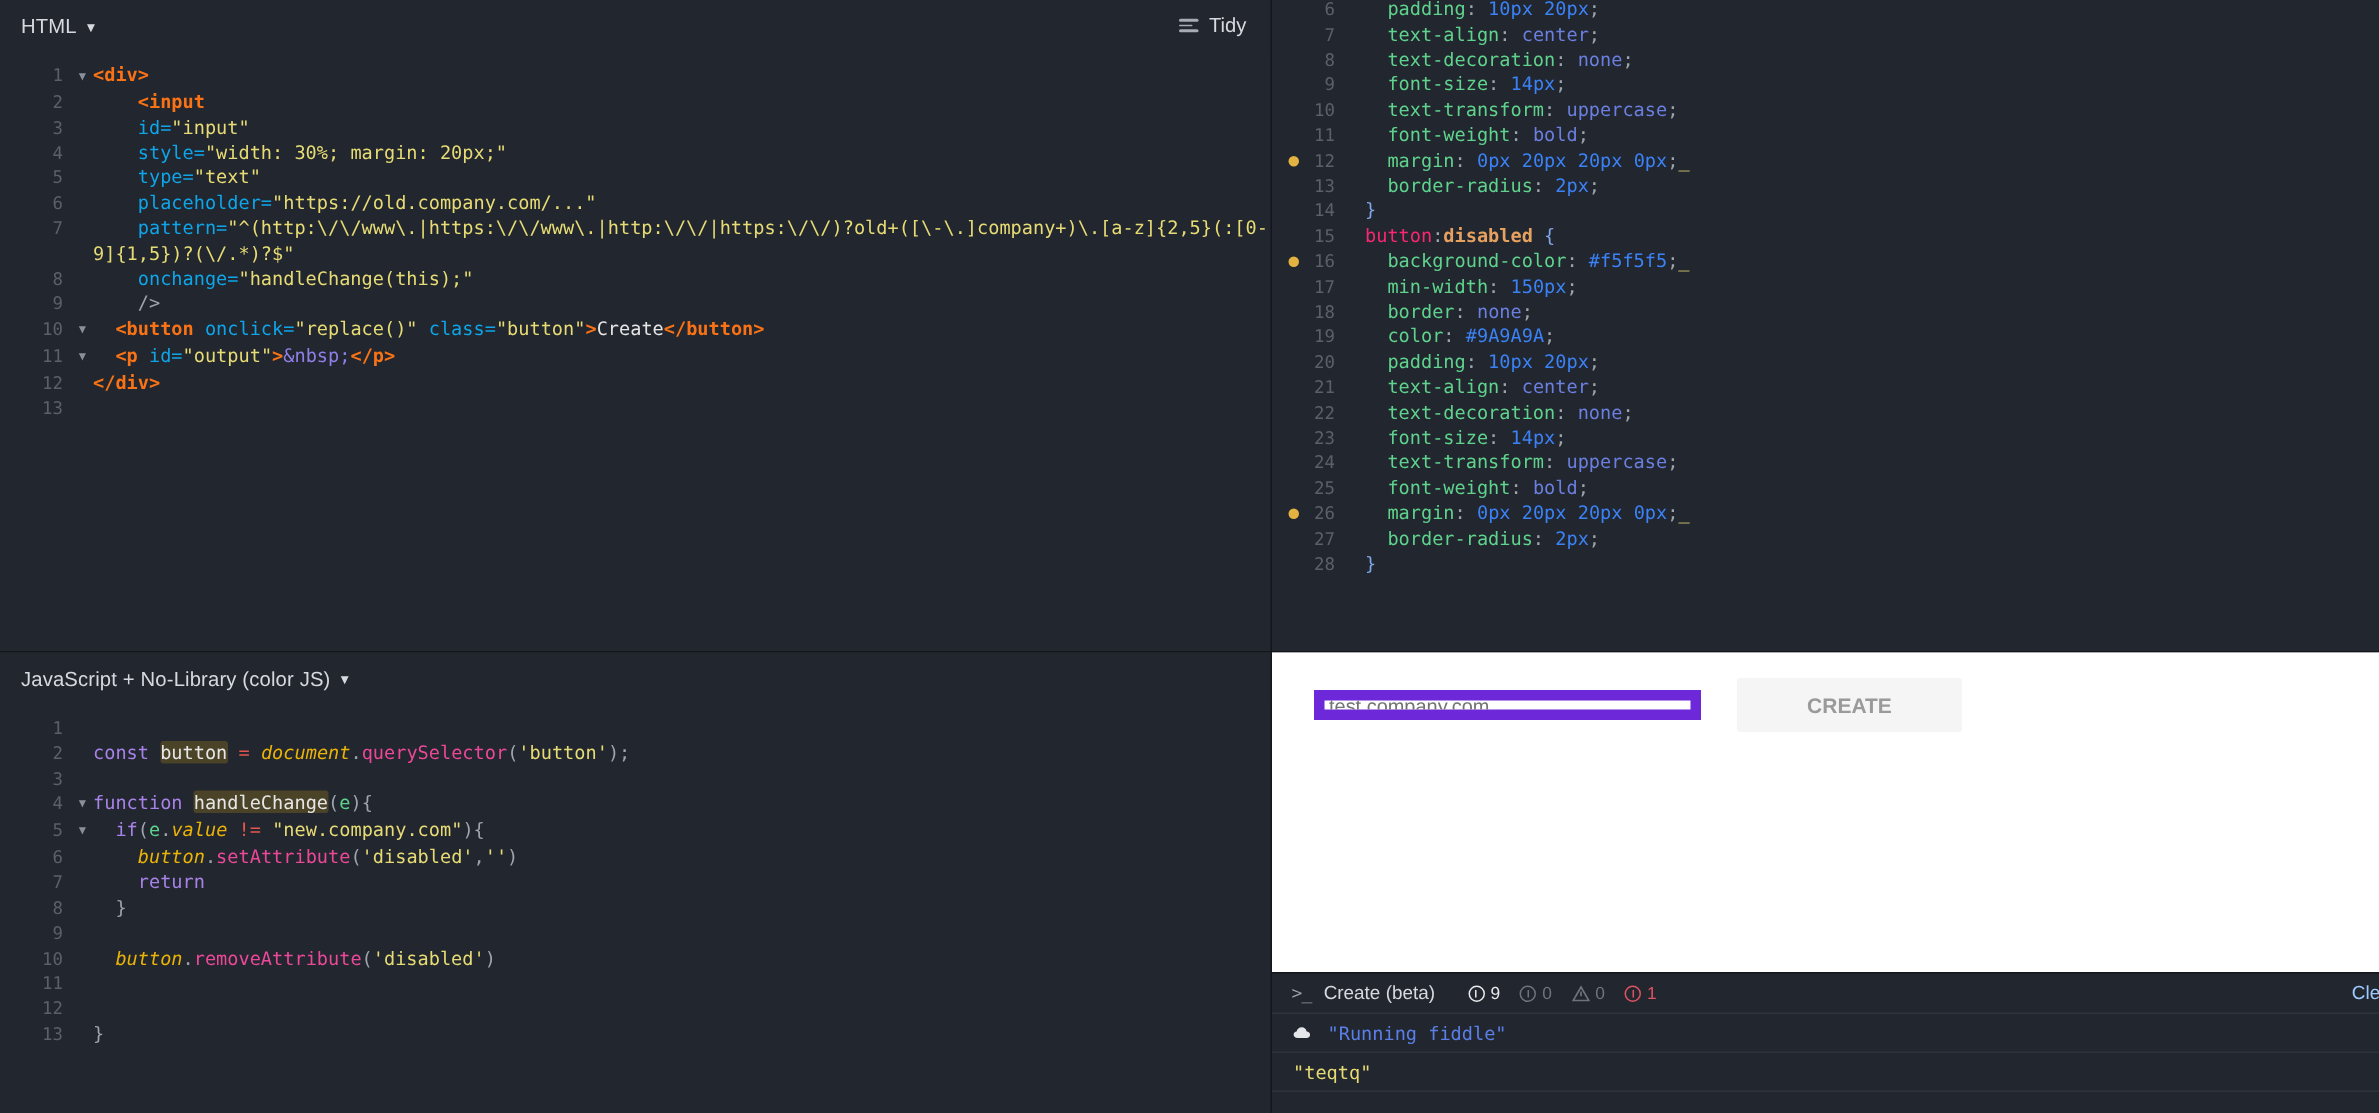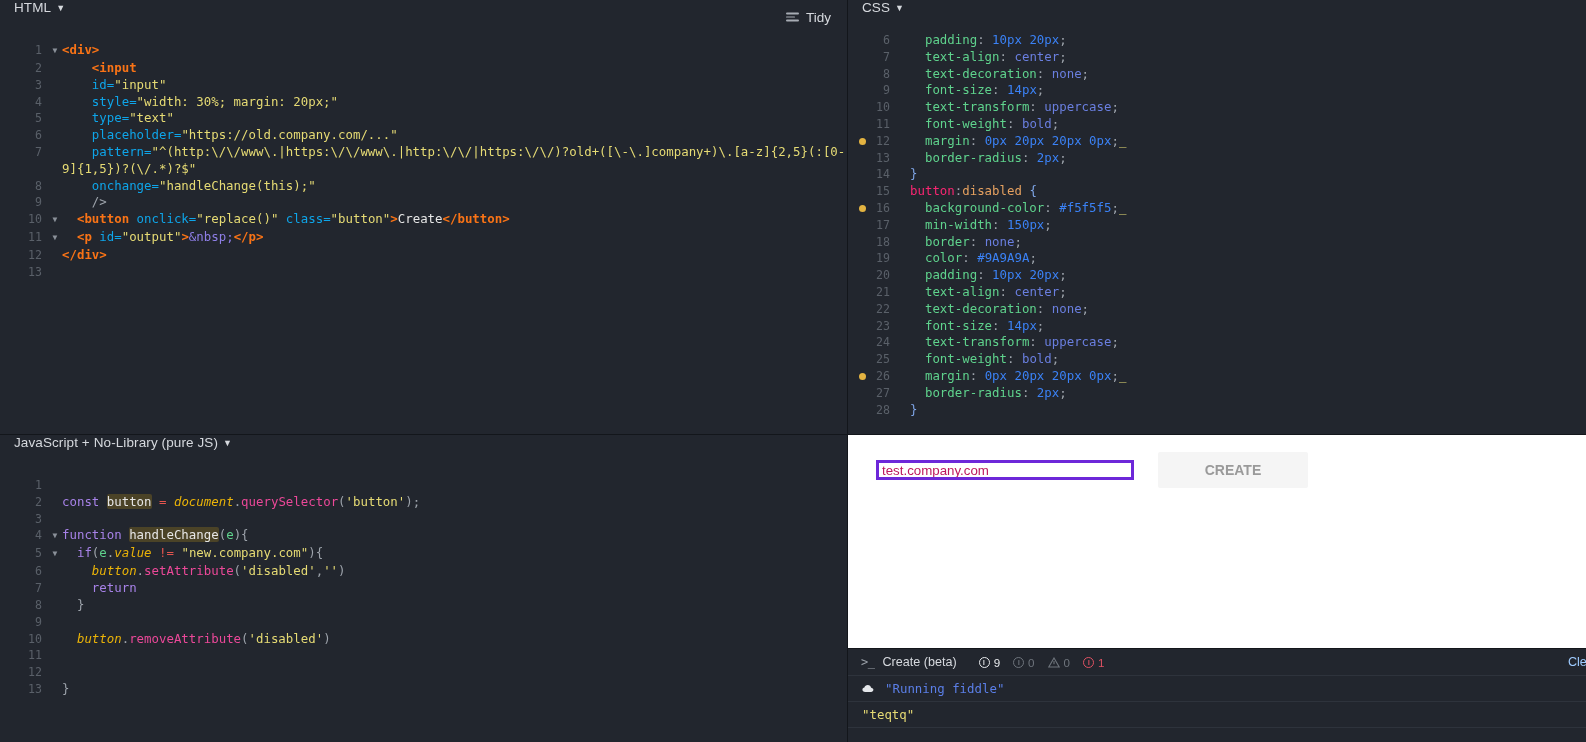--- a/index.html
+++ b/index.html
@@ -33,20 +33,21 @@
 
   .panel-html, .panel-js { border-right: 1px solid #13161b; }
   .panel-html { border-bottom: 1px solid #13161b; }
   .panel-css  { border-bottom: 1px solid #13161b; }
 
   
   .ptitle-bar {
     position: relative;
     height: 34px;
     display: flex;
+    align-items: center;
     padding: 0 14px;
     background: #22262e;
   }
   .ptitle {
     color: #d6d9de;
     font-size: 13.5px;
     letter-spacing: .1px;
     white-space: nowrap;
     cursor: pointer;
   }
@@ -125,21 +126,21 @@
 
   
   .t-tag    { color: #f97316; font-weight: bold; }
   .t-attr   { color: #0ea5e9; }
   .t-str    { color: #e6db74; }
   .t-punct  { color: #9ea4ac; }
   .t-ent    { color: #8f7fe8; }
   .t-plain  { color: #e6e6e6; }
   .t-prop   { color: #5fd38d; }
   .t-sel    { color: #f92672; }
-  .t-pseudo { color: #e6a160; }
+  .t-pseudo { color: #e6a160; font-weight: bold; }
   .t-val    { color: #6a7fe0; }
   .t-num    { color: #3b82f6; }
   .t-brace  { color: #7fa6e8; }
   .t-kw     { color: #a782e8; }
   .t-fn     { color: #ec4899; }
   .t-var    { color: #5fd38d; }
   .t-op     { color: #e5554f; }
   .t-id     { color: #eab308; font-style: italic; }
   .t-hl     { background: #4b4327; color: #e6e6e6; border-radius: 2px; }
   .cursor-u { color: #e6db74; }
@@ -151,23 +152,23 @@
     height: 213px;
     background: #fff;
     padding: 20px;
   }
   .res-input {
     position: absolute;
     left: 28px;
     top: 25px;
     width: 258px;
     height: 20px;
-    border: 3px solid #6d28d9;
+    border: 7px solid #6d28d9;
     background: #fff;
-    color: #be185d;
+    color: #737373;
     font-family: "Liberation Sans", sans-serif;
     font-size: 13.3px;
     padding: 1px 3px;
     outline: none;
   }
   .res-btn {
     position: absolute;
     left: 310px;
     top: 17px;
     min-width: 150px;
@@ -272,32 +273,27 @@
             <i></i>
             <i></i>
           </span>
         <span>Tidy</span>
       </span>
     </div>
     <div class="code" id="html-code"><div class="ln-row"><span class="gutter">1</span><span class="fold">▼</span><span class="ctext"><span class="t-tag">&lt;div&gt;</span></span></div><div class="ln-row"><span class="gutter">2</span><span class="fold"></span><span class="ctext">    <span class="t-tag">&lt;input</span></span></div><div class="ln-row"><span class="gutter">3</span><span class="fold"></span><span class="ctext">    <span class="t-attr">id=</span><span class="t-str">"input"</span></span></div><div class="ln-row"><span class="gutter">4</span><span class="fold"></span><span class="ctext">    <span class="t-attr">style=</span><span class="t-str">"width: 30%; margin: 20px;"</span></span></div><div class="ln-row"><span class="gutter">5</span><span class="fold"></span><span class="ctext">    <span class="t-attr">type=</span><span class="t-str">"text"</span></span></div><div class="ln-row"><span class="gutter">6</span><span class="fold"></span><span class="ctext">    <span class="t-attr">placeholder=</span><span class="t-str">"https://old.company.com/..."</span></span></div><div class="ln-row"><span class="gutter">7</span><span class="fold"></span><span class="ctext">    <span class="t-attr">pattern=</span><span class="t-str">"^(http:\/\/www\.|https:\/\/www\.|http:\/\/|https:\/\/)?old+([\-\.]company+)\.[a-z]{2,5}(:[0-9]{1,5})?(\/.*)?$"</span></span></div><div class="ln-row"><span class="gutter">8</span><span class="fold"></span><span class="ctext">    <span class="t-attr">onchange=</span><span class="t-str">"handleChange(this);"</span></span></div><div class="ln-row"><span class="gutter">9</span><span class="fold"></span><span class="ctext">    <span class="t-punct">/&gt;</span></span></div><div class="ln-row"><span class="gutter">10</span><span class="fold">▼</span><span class="ctext">  <span class="t-tag">&lt;button</span> <span class="t-attr">onclick=</span><span class="t-str">"replace()"</span> <span class="t-attr">class=</span><span class="t-str">"button"</span><span class="t-tag">&gt;</span><span class="t-plain">Create</span><span class="t-tag">&lt;/button&gt;</span></span></div><div class="ln-row"><span class="gutter">11</span><span class="fold">▼</span><span class="ctext">  <span class="t-tag">&lt;p</span> <span class="t-attr">id=</span><span class="t-str">"output"</span><span class="t-tag">&gt;</span><span class="t-ent">&amp;nbsp;</span><span class="t-tag">&lt;/p&gt;</span></span></div><div class="ln-row"><span class="gutter">12</span><span class="fold"></span><span class="ctext"><span class="t-tag">&lt;/div&gt;</span></span></div><div class="ln-row"><span class="gutter">13</span><span class="fold"></span><span class="ctext">&nbsp;</span></div></div>
   </div>
 
   <div class="panel panel-css">
-    <div class="ptitle-bar">
-      <span class="ptitle">
-        <span>CSS</span><span class="caret">▼</span>
-      </span>
-    </div>
     <div class="code" id="css-code"><div class="ln-row" style="margin-top: -10px;"><span class="gutter">6</span><span class="fold"></span><span class="ctext">  <span class="t-prop">padding</span><span class="t-punct">:</span> <span class="t-num">10px</span> <span class="t-num">20px</span><span class="t-punct">;</span></span></div><div class="ln-row"><span class="gutter">7</span><span class="fold"></span><span class="ctext">  <span class="t-prop">text-align</span><span class="t-punct">:</span> <span class="t-val">center</span><span class="t-punct">;</span></span></div><div class="ln-row"><span class="gutter">8</span><span class="fold"></span><span class="ctext">  <span class="t-prop">text-decoration</span><span class="t-punct">:</span> <span class="t-val">none</span><span class="t-punct">;</span></span></div><div class="ln-row"><span class="gutter">9</span><span class="fold"></span><span class="ctext">  <span class="t-prop">font-size</span><span class="t-punct">:</span> <span class="t-num">14px</span><span class="t-punct">;</span></span></div><div class="ln-row"><span class="gutter">10</span><span class="fold"></span><span class="ctext">  <span class="t-prop">text-transform</span><span class="t-punct">:</span> <span class="t-val">uppercase</span><span class="t-punct">;</span></span></div><div class="ln-row"><span class="gutter">11</span><span class="fold"></span><span class="ctext">  <span class="t-prop">font-weight</span><span class="t-punct">:</span> <span class="t-val">bold</span><span class="t-punct">;</span></span></div><div class="ln-row" style="position: relative;"><span class="dot" style="top: 5px; position: absolute; left: 11px;"></span><span class="gutter">12</span><span class="fold"></span><span class="ctext">  <span class="t-prop">margin</span><span class="t-punct">:</span> <span class="t-num">0px</span> <span class="t-num">20px</span> <span class="t-num">20px</span> <span class="t-num">0px</span><span class="t-punct">;</span><span class="cursor-u">_</span></span></div><div class="ln-row"><span class="gutter">13</span><span class="fold"></span><span class="ctext">  <span class="t-prop">border-radius</span><span class="t-punct">:</span> <span class="t-num">2px</span><span class="t-punct">;</span></span></div><div class="ln-row"><span class="gutter">14</span><span class="fold"></span><span class="ctext"><span class="t-brace">}</span></span></div><div class="ln-row"><span class="gutter">15</span><span class="fold"></span><span class="ctext"><span class="t-sel">button</span><span class="t-punct">:</span><span class="t-pseudo">disabled</span> <span class="t-brace">{</span></span></div><div class="ln-row" style="position: relative;"><span class="dot" style="top: 5px; position: absolute; left: 11px;"></span><span class="gutter">16</span><span class="fold"></span><span class="ctext">  <span class="t-prop">background-color</span><span class="t-punct">:</span> <span class="t-num">#f5f5f5</span><span class="t-punct">;</span><span class="cursor-u">_</span></span></div><div class="ln-row"><span class="gutter">17</span><span class="fold"></span><span class="ctext">  <span class="t-prop">min-width</span><span class="t-punct">:</span> <span class="t-num">150px</span><span class="t-punct">;</span></span></div><div class="ln-row"><span class="gutter">18</span><span class="fold"></span><span class="ctext">  <span class="t-prop">border</span><span class="t-punct">:</span> <span class="t-val">none</span><span class="t-punct">;</span></span></div><div class="ln-row"><span class="gutter">19</span><span class="fold"></span><span class="ctext">  <span class="t-prop">color</span><span class="t-punct">:</span> <span class="t-num">#9A9A9A</span><span class="t-punct">;</span></span></div><div class="ln-row"><span class="gutter">20</span><span class="fold"></span><span class="ctext">  <span class="t-prop">padding</span><span class="t-punct">:</span> <span class="t-num">10px</span> <span class="t-num">20px</span><span class="t-punct">;</span></span></div><div class="ln-row"><span class="gutter">21</span><span class="fold"></span><span class="ctext">  <span class="t-prop">text-align</span><span class="t-punct">:</span> <span class="t-val">center</span><span class="t-punct">;</span></span></div><div class="ln-row"><span class="gutter">22</span><span class="fold"></span><span class="ctext">  <span class="t-prop">text-decoration</span><span class="t-punct">:</span> <span class="t-val">none</span><span class="t-punct">;</span></span></div><div class="ln-row"><span class="gutter">23</span><span class="fold"></span><span class="ctext">  <span class="t-prop">font-size</span><span class="t-punct">:</span> <span class="t-num">14px</span><span class="t-punct">;</span></span></div><div class="ln-row"><span class="gutter">24</span><span class="fold"></span><span class="ctext">  <span class="t-prop">text-transform</span><span class="t-punct">:</span> <span class="t-val">uppercase</span><span class="t-punct">;</span></span></div><div class="ln-row"><span class="gutter">25</span><span class="fold"></span><span class="ctext">  <span class="t-prop">font-weight</span><span class="t-punct">:</span> <span class="t-val">bold</span><span class="t-punct">;</span></span></div><div class="ln-row" style="position: relative;"><span class="dot" style="top: 5px; position: absolute; left: 11px;"></span><span class="gutter">26</span><span class="fold"></span><span class="ctext">  <span class="t-prop">margin</span><span class="t-punct">:</span> <span class="t-num">0px</span> <span class="t-num">20px</span> <span class="t-num">20px</span> <span class="t-num">0px</span><span class="t-punct">;</span><span class="cursor-u">_</span></span></div><div class="ln-row"><span class="gutter">27</span><span class="fold"></span><span class="ctext">  <span class="t-prop">border-radius</span><span class="t-punct">:</span> <span class="t-num">2px</span><span class="t-punct">;</span></span></div><div class="ln-row"><span class="gutter">28</span><span class="fold"></span><span class="ctext"><span class="t-brace">}</span></span></div></div>
   </div>
 
   <div class="panel panel-js">
     <div class="ptitle-bar">
       <span class="ptitle">
-        <span>JavaScript + No-Library (pure JS)</span><span class="caret">▼</span>
+        <span>JavaScript + No-Library (color JS)</span><span class="caret">▼</span>
       </span>
     </div>
     <div class="code" id="js-code"><div class="ln-row"><span class="gutter">1</span><span class="fold"></span><span class="ctext">&nbsp;</span></div><div class="ln-row"><span class="gutter">2</span><span class="fold"></span><span class="ctext"><span class="t-kw">const</span> <span class="t-hl">button</span> <span class="t-op">=</span> <span class="t-id">document</span><span class="t-punct">.</span><span class="t-fn">querySelector</span><span class="t-punct">(</span><span class="t-str">'button'</span><span class="t-punct">);</span></span></div><div class="ln-row"><span class="gutter">3</span><span class="fold"></span><span class="ctext">&nbsp;</span></div><div class="ln-row"><span class="gutter">4</span><span class="fold">▼</span><span class="ctext"><span class="t-kw">function</span> <span class="t-hl">handleChange</span><span class="t-punct">(</span><span class="t-var">e</span><span class="t-punct">){</span></span></div><div class="ln-row"><span class="gutter">5</span><span class="fold">▼</span><span class="ctext">  <span class="t-kw">if</span><span class="t-punct">(</span><span class="t-var">e</span><span class="t-punct">.</span><span class="t-id">value</span> <span class="t-op">!=</span> <span class="t-str">"new.company.com"</span><span class="t-punct">){</span></span></div><div class="ln-row"><span class="gutter">6</span><span class="fold"></span><span class="ctext">    <span class="t-id">button</span><span class="t-punct">.</span><span class="t-fn">setAttribute</span><span class="t-punct">(</span><span class="t-str">'disabled'</span><span class="t-punct">,</span><span class="t-str">''</span><span class="t-punct">)</span></span></div><div class="ln-row"><span class="gutter">7</span><span class="fold"></span><span class="ctext">    <span class="t-kw">return</span></span></div><div class="ln-row"><span class="gutter">8</span><span class="fold"></span><span class="ctext">  <span class="t-punct">}</span></span></div><div class="ln-row"><span class="gutter">9</span><span class="fold"></span><span class="ctext">&nbsp;</span></div><div class="ln-row"><span class="gutter">10</span><span class="fold"></span><span class="ctext">  <span class="t-id">button</span><span class="t-punct">.</span><span class="t-fn">removeAttribute</span><span class="t-punct">(</span><span class="t-str">'disabled'</span><span class="t-punct">)</span></span></div><div class="ln-row"><span class="gutter">11</span><span class="fold"></span><span class="ctext">&nbsp;</span></div><div class="ln-row"><span class="gutter">12</span><span class="fold"></span><span class="ctext">&nbsp;</span></div><div class="ln-row"><span class="gutter">13</span><span class="fold"></span><span class="ctext"><span class="t-punct">}</span></span></div></div>
   </div>
 
   <div class="panel panel-result">
     <div class="result-body">
       <input class="res-input" type="text" placeholder="https://old.company.com/..." value="test.company.com" style="">
       <button class="res-btn">Create</button>
     </div>

